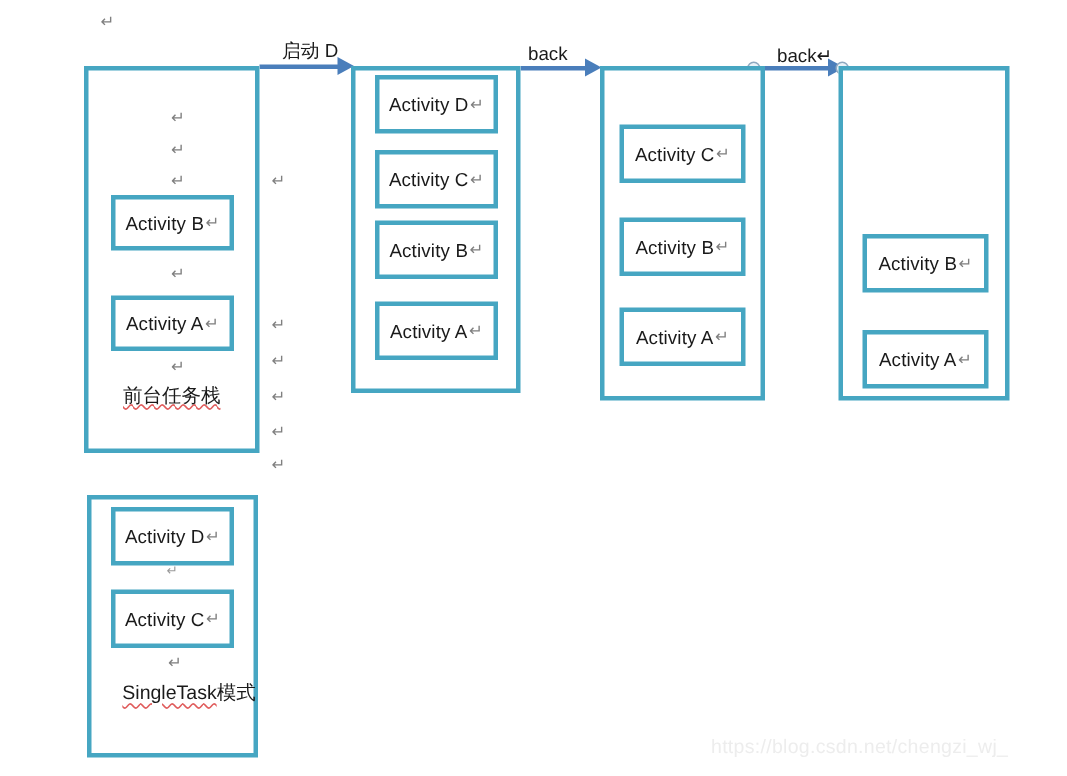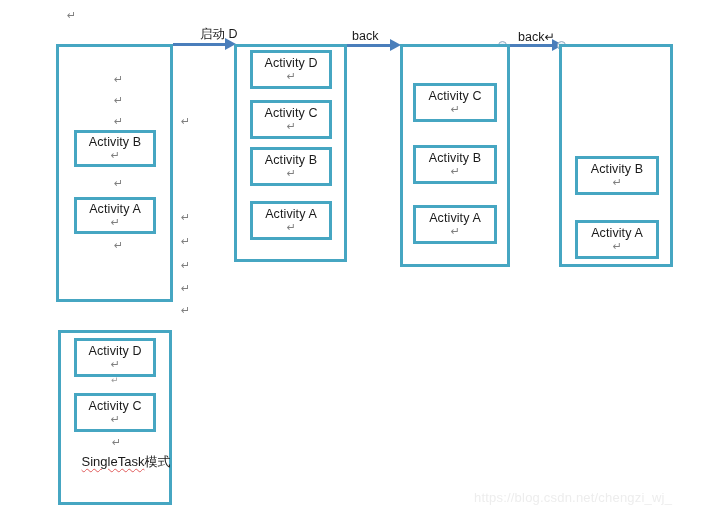--- a/index.html
+++ b/index.html
@@ -30,21 +30,20 @@
     box-sizing: border-box;
     border: 3px solid #46A6C2;
     background: #ffffff;
     display: flex;
     align-items: center;
     justify-content: center;
     font-size: 12.5px;
     color: #1a1a1a;
     white-space: nowrap;
     letter-spacing: 0.1px;
-    flex-direction: column;
   }
   .activity .pilcrow,
   .free-pilcrow,
   .stack-caption .pilcrow {
     color: #808080;
     font-size: 11px;
     margin-left: 1px;
   }
   
   .arrow-line {
@@ -121,21 +120,21 @@
     line-height: 1;
   }
 </style>
 </head>
 <body>
 
 <div id="canvas">
 
   <div class="free-pilcrow" style="left:66px; top:10px;">↵</div>
 
-  <div class="arrow-label" style="left:200px; top:26px;">启动 D</div>
+  <div class="arrow-label" style="left:188px; top:26px;">启动 D</div>
   <div class="arrow-line" style="left:173px; top:43px; width:56px;"></div>
   <div class="arrow-head" style="left:225px; top:38px;"></div>
 
   <div class="arrow-label" style="left:352px; top:29px;">back</div>
   <div class="arrow-line" style="left:347px; top:44px; width:48px;"></div>
   <div class="arrow-head" style="left:390px; top:39px;"></div>
 
   <div class="arrow-label" style="left:518px; top:29px;"><span>back</span><span class="pilcrow">↵</span></div>
   <div class="arrow-line" style="left:505px; top:44px; width:54px;"></div>
   <div class="arrow-head" style="left:552px; top:39px;"></div>
@@ -156,20 +155,21 @@
 
   <div class="free-pilcrow" style="left:113px; top:178px;">↵</div>
 
   <div class="activity" style="left:74px; top:197px; width:82px; height:37px;">
       <span>Activity A</span>
       <span class="pilcrow">↵</span>
     </div>
 
   <div class="free-pilcrow" style="left:113px; top:240px;">↵</div>
 
+  <div class="stack-caption" style="left:56px; top:255px; width:117px;"><span class="squiggle-partial">前台任务栈</span></div>
 
   <div class="free-pilcrow" style="left:180px; top:116px;">↵</div>
   <div class="free-pilcrow" style="left:180px; top:212px;">↵</div>
   <div class="free-pilcrow" style="left:180px; top:236px;">↵</div>
   <div class="free-pilcrow" style="left:180px; top:260px;">↵</div>
   <div class="free-pilcrow" style="left:180px; top:283px;">↵</div>
   <div class="free-pilcrow" style="left:180px; top:305px;">↵</div>
 
   <div class="stack" style="left:234px; top:44px; width:113px; height:218px;">
   </div>

